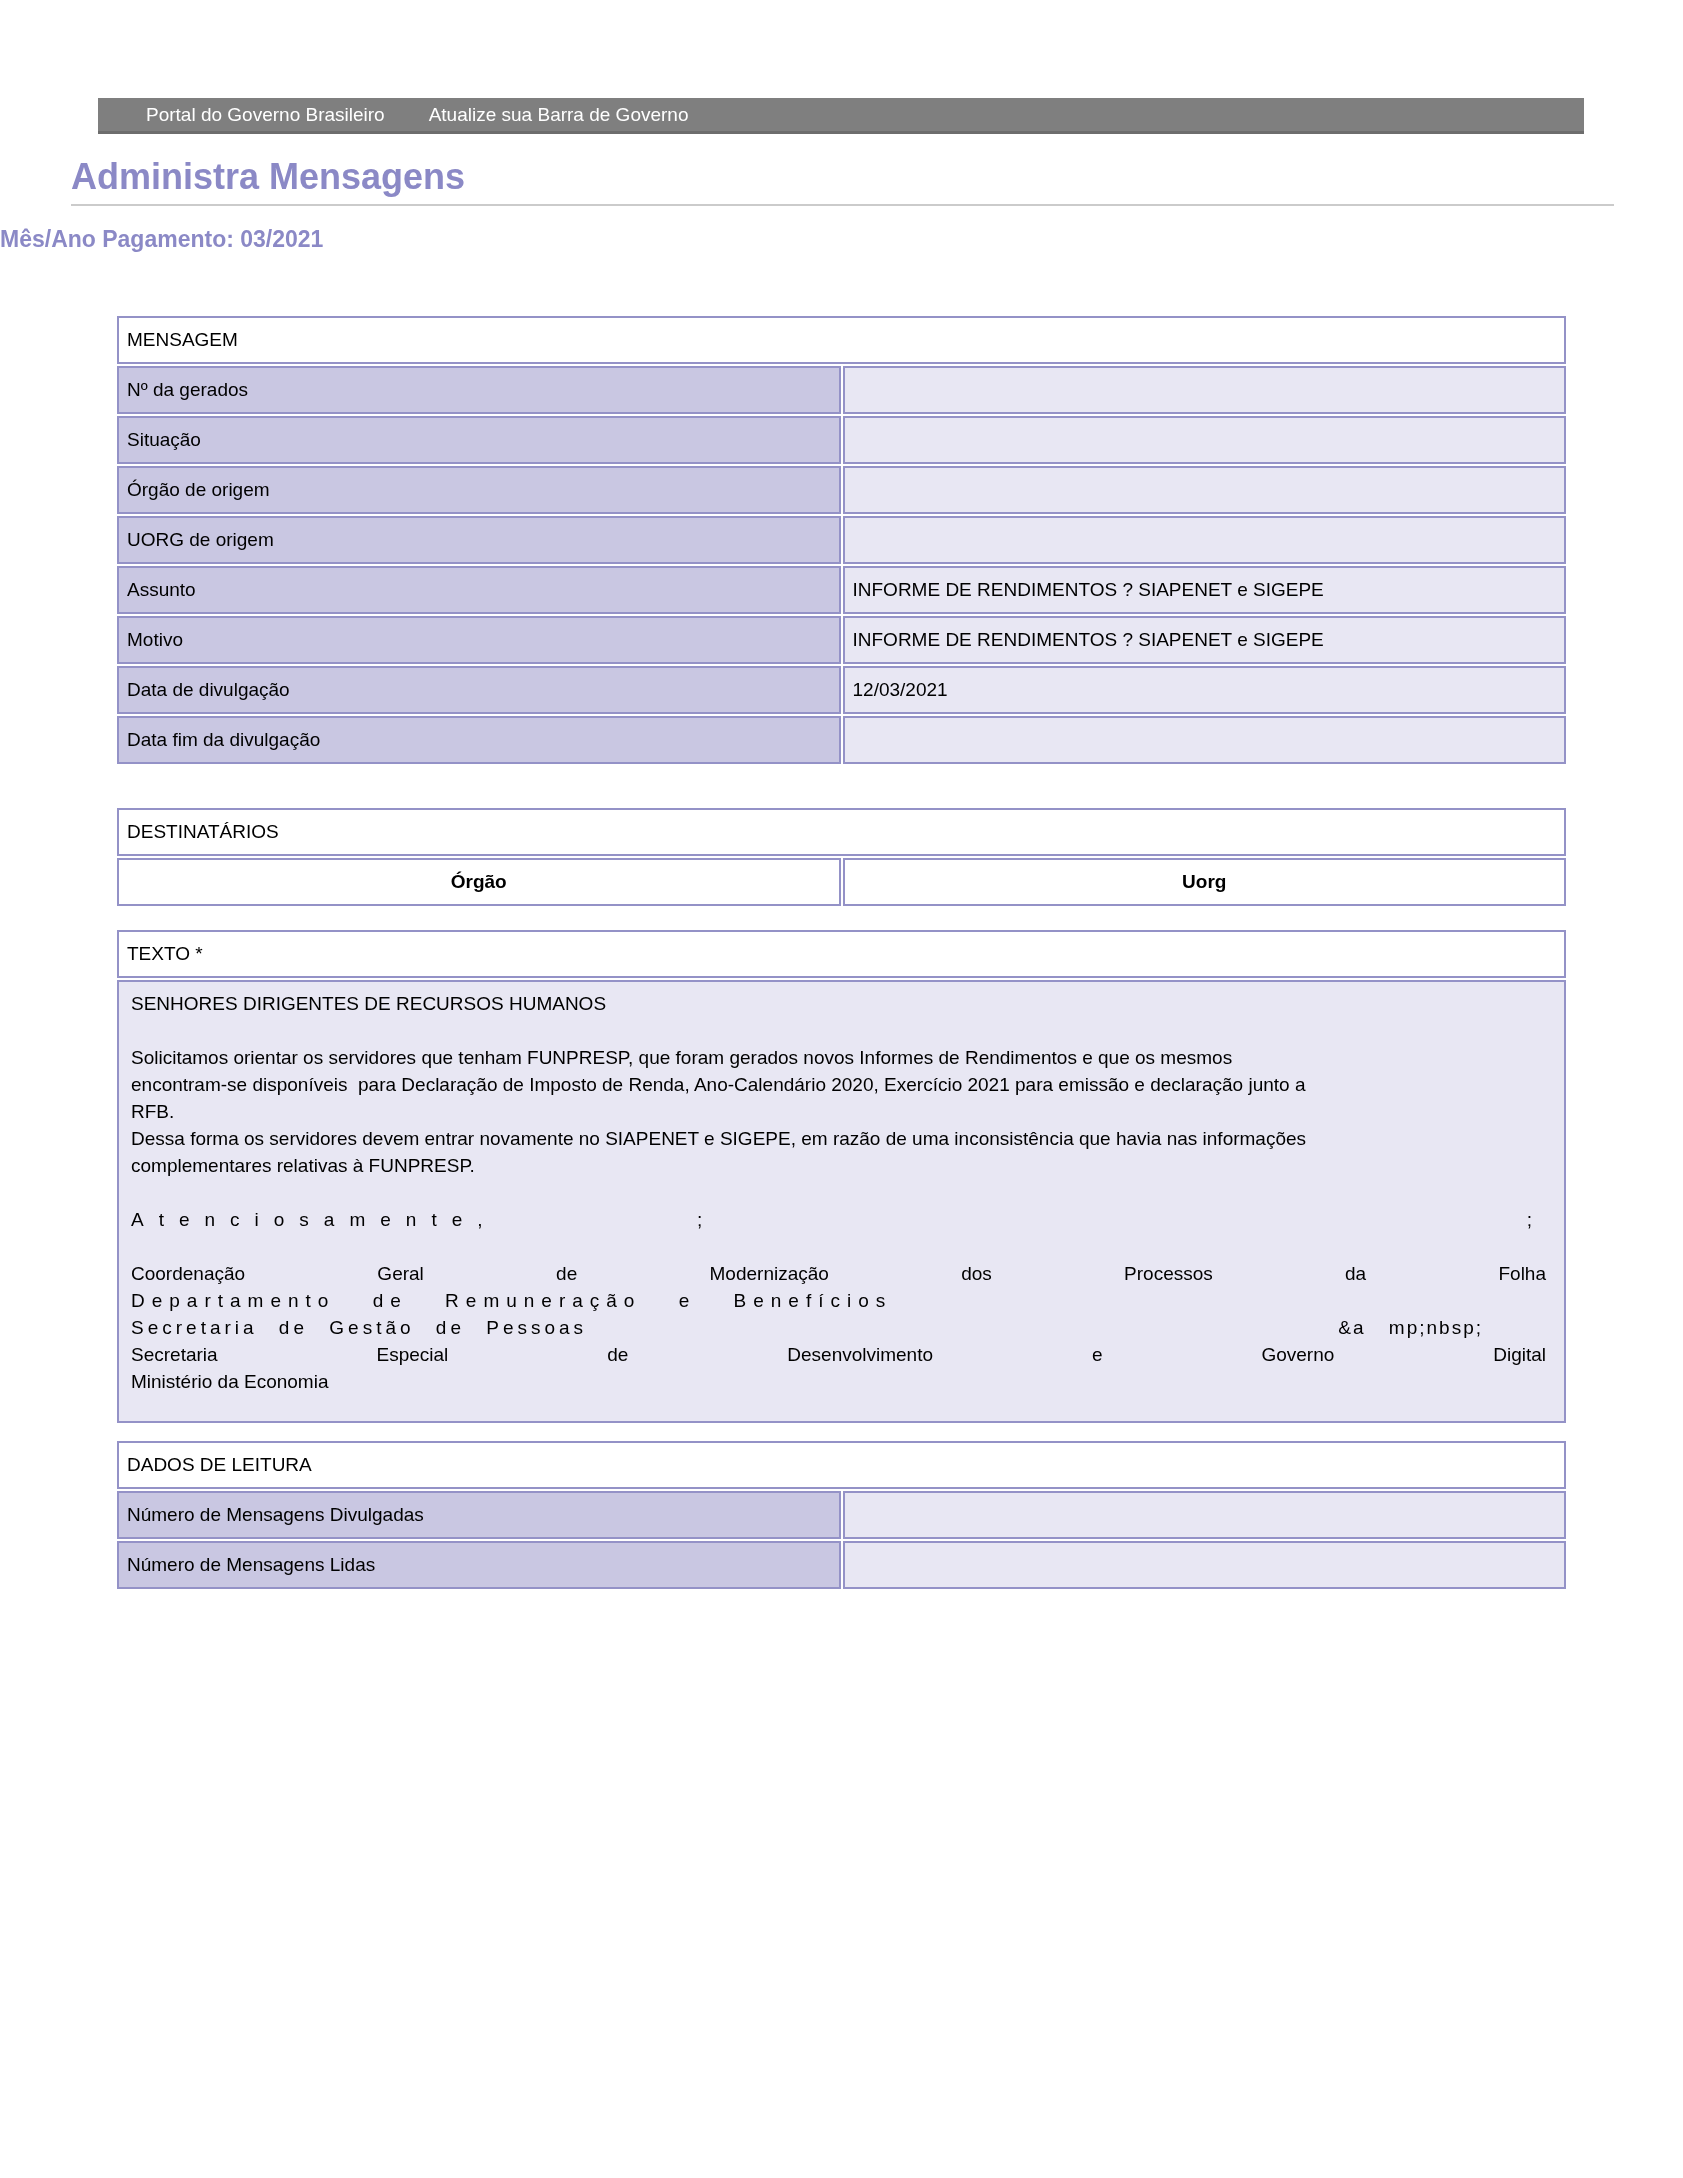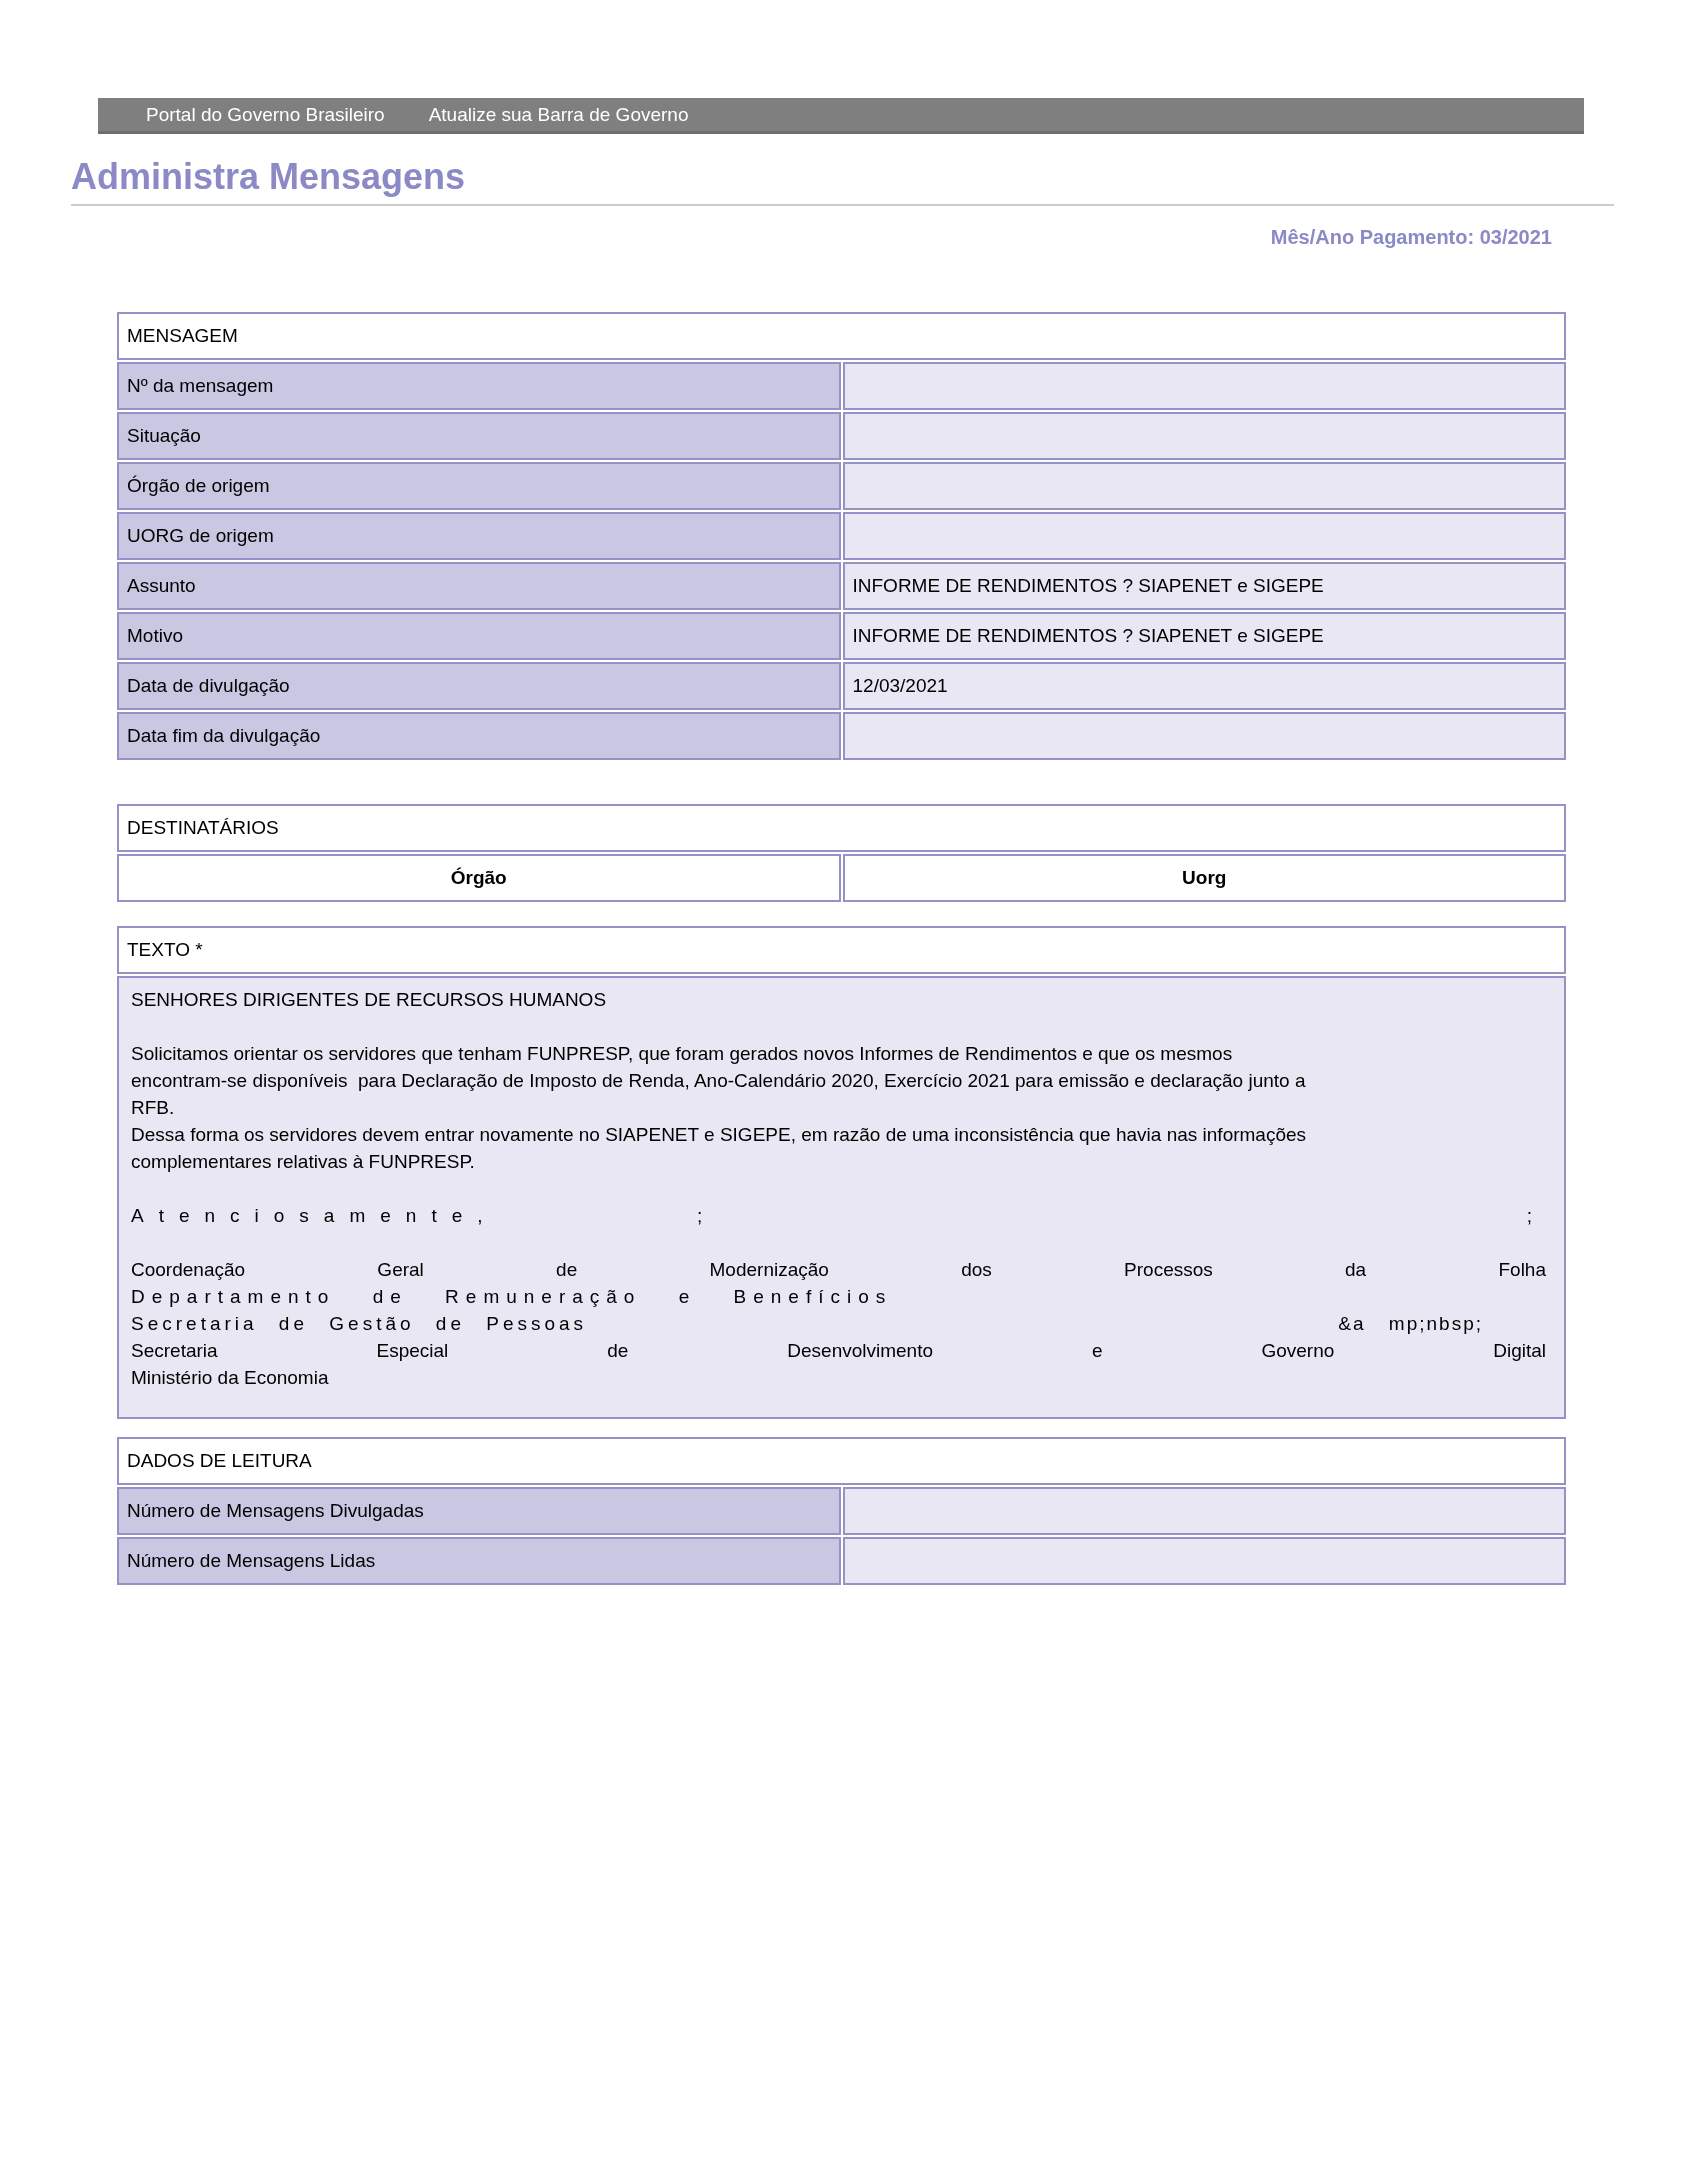--- a/index.html
+++ b/index.html
@@ -25,22 +25,22 @@
   }
   .gov-link{cursor:pointer;white-space:nowrap;}
   h1.page-title{
     margin:22px 0 0 71px;font-size:36px;font-weight:bold;color:var(--purple);
     letter-spacing:0px;
   }
   .title-rule{
     margin:6px 69px 0 71px;border:none;border-top:2px solid var(--hr-gray);height:0;
   }
   .period{
-    margin:20px 131px 4px 0;text-align:right;font-weight:bold;color:var(--purple);
-    font-size:20px;
+    margin:20px 131px 4px 0;font-weight:bold;color:var(--purple);
+    font-size:23px;
   }
   .content{margin-left:115px;width:1453px;}
   table.tbl{
     width:100%;border-collapse:separate;border-spacing:2px;table-layout:fixed;
   }
   table.tbl td, table.tbl th{
     border:2px solid var(--border);font-size:19px;font-weight:normal;
     padding:6px 8px;height:48px;text-align:left;overflow:hidden;
   }
   th.section{background:#fff;font-weight:bold;padding-left:6px;}
@@ -83,21 +83,21 @@
 <div class="period">Mês/Ano Pagamento: 03/2021</div>
 
 <div class="content">
 
   <table class="tbl mensagem">
     <tbody>
         <tr>
       <th class="section" colspan="2">MENSAGEM</th>
     </tr>
     <tr>
-      <td class="lbl">Nº da mensagem</td>
+      <td class="lbl">Nº da gerados</td>
       <td class="val"></td>
     </tr>
     <tr>
       <td class="lbl">Situação</td>
       <td class="val"></td>
     </tr>
     <tr>
       <td class="lbl">Órgão de origem</td>
       <td class="val"></td>
     </tr>

